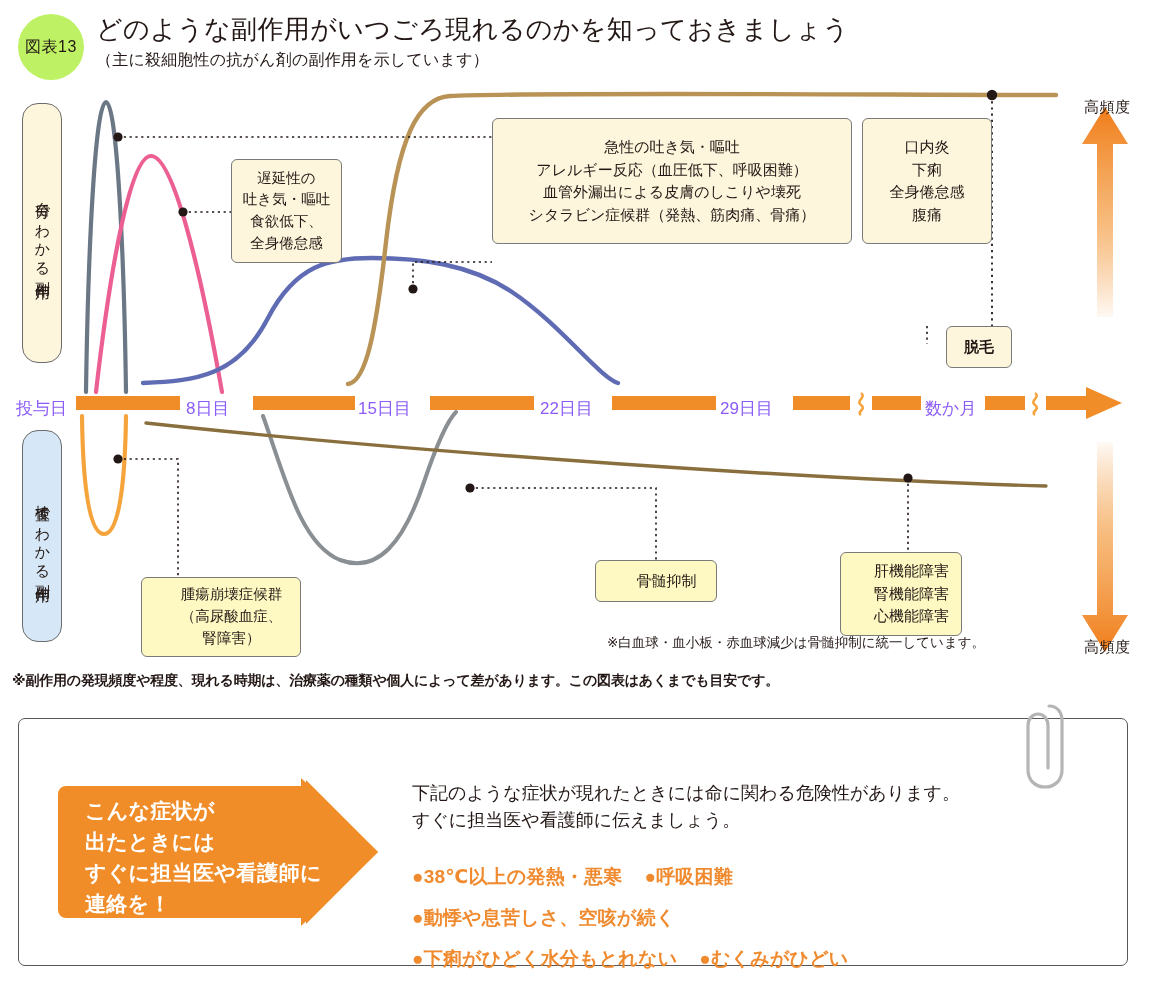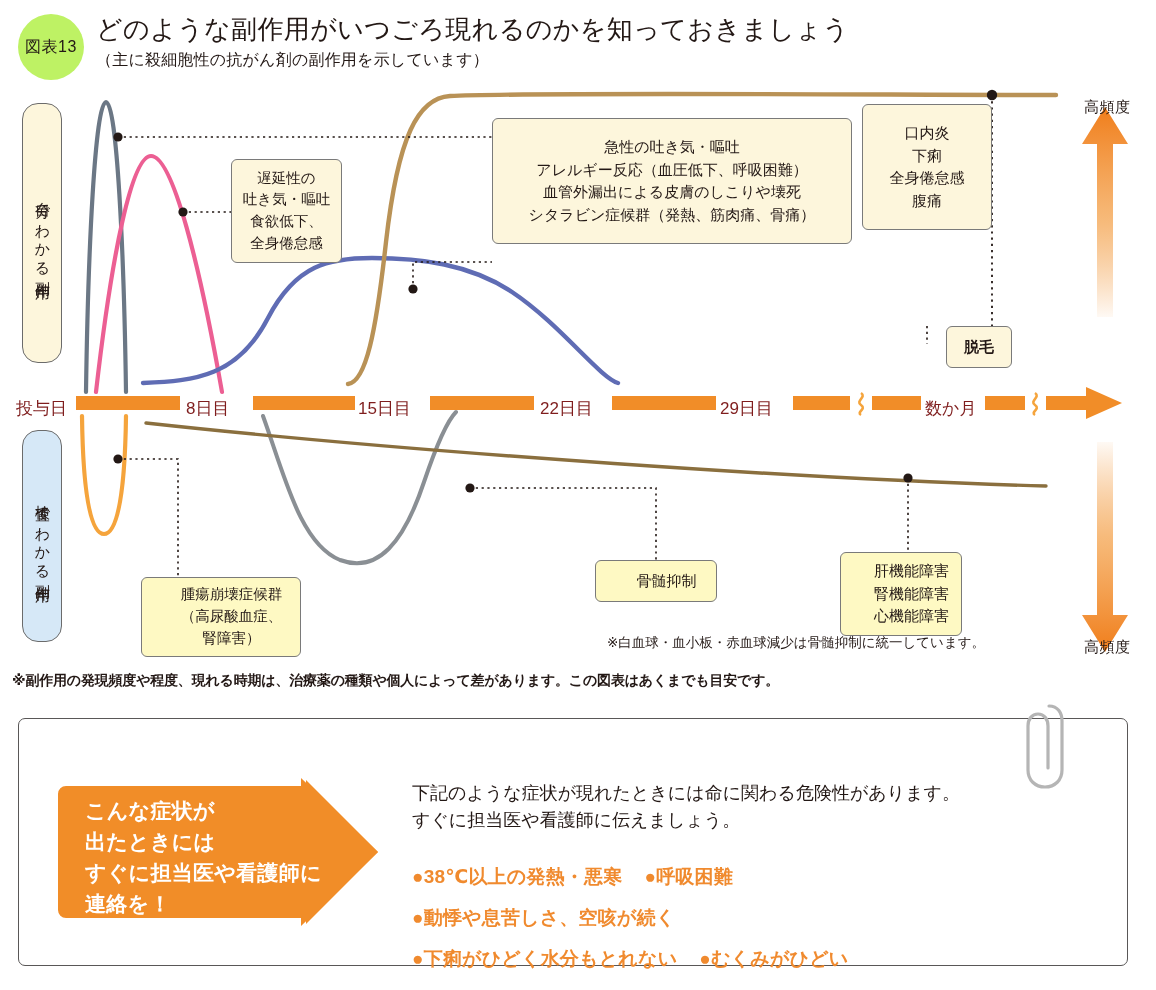--- a/index.html
+++ b/index.html
@@ -61,30 +61,30 @@
     color:#231815;
     box-sizing:border-box;
     padding:6px 10px;
     white-space:pre-line;
   }
   .callout.cream{background:#fdf6dc;border:1.3px solid #7a7a7a;}
   .callout.blue{background:#fef9c3;border:1.3px solid #7a7a7a;padding-left:31px;}
 
   #cb-delayed{left:231px;top:159px;width:111px;height:104px;font-size:14.5px;}
   #cb-acute{left:492px;top:118px;width:360px;height:126px;font-size:15px;}
-  #cb-mucositis{left:862px;top:104px;width:130px;height:126px;}
+  #cb-mucositis{left:862px;top:118px;width:130px;height:126px;}
   #cb-alopecia{left:946px;top:326px;width:66px;height:42px;font-weight:bold;}
   #cb-tls{left:141px;top:577px;width:160px;height:80px;font-size:14.5px;}
   #cb-marrow{left:595px;top:560px;width:122px;height:42px;}
   #cb-organ{left:840px;top:552px;width:122px;height:84px;}
 
   
   .tl-label{
     position:absolute;top:397px;
-    font-size:17px;color:#7f1d1d;letter-spacing:0;
+    font-size:17px;color:#8b5cf6;letter-spacing:0;
   }
 
   
   .freq-label{
     position:absolute;font-size:15px;color:#231815;letter-spacing:.5px;
   }
   #freq-top{left:1084px;top:98px;}
   #freq-bottom{left:1084px;top:638px;}
 
   

